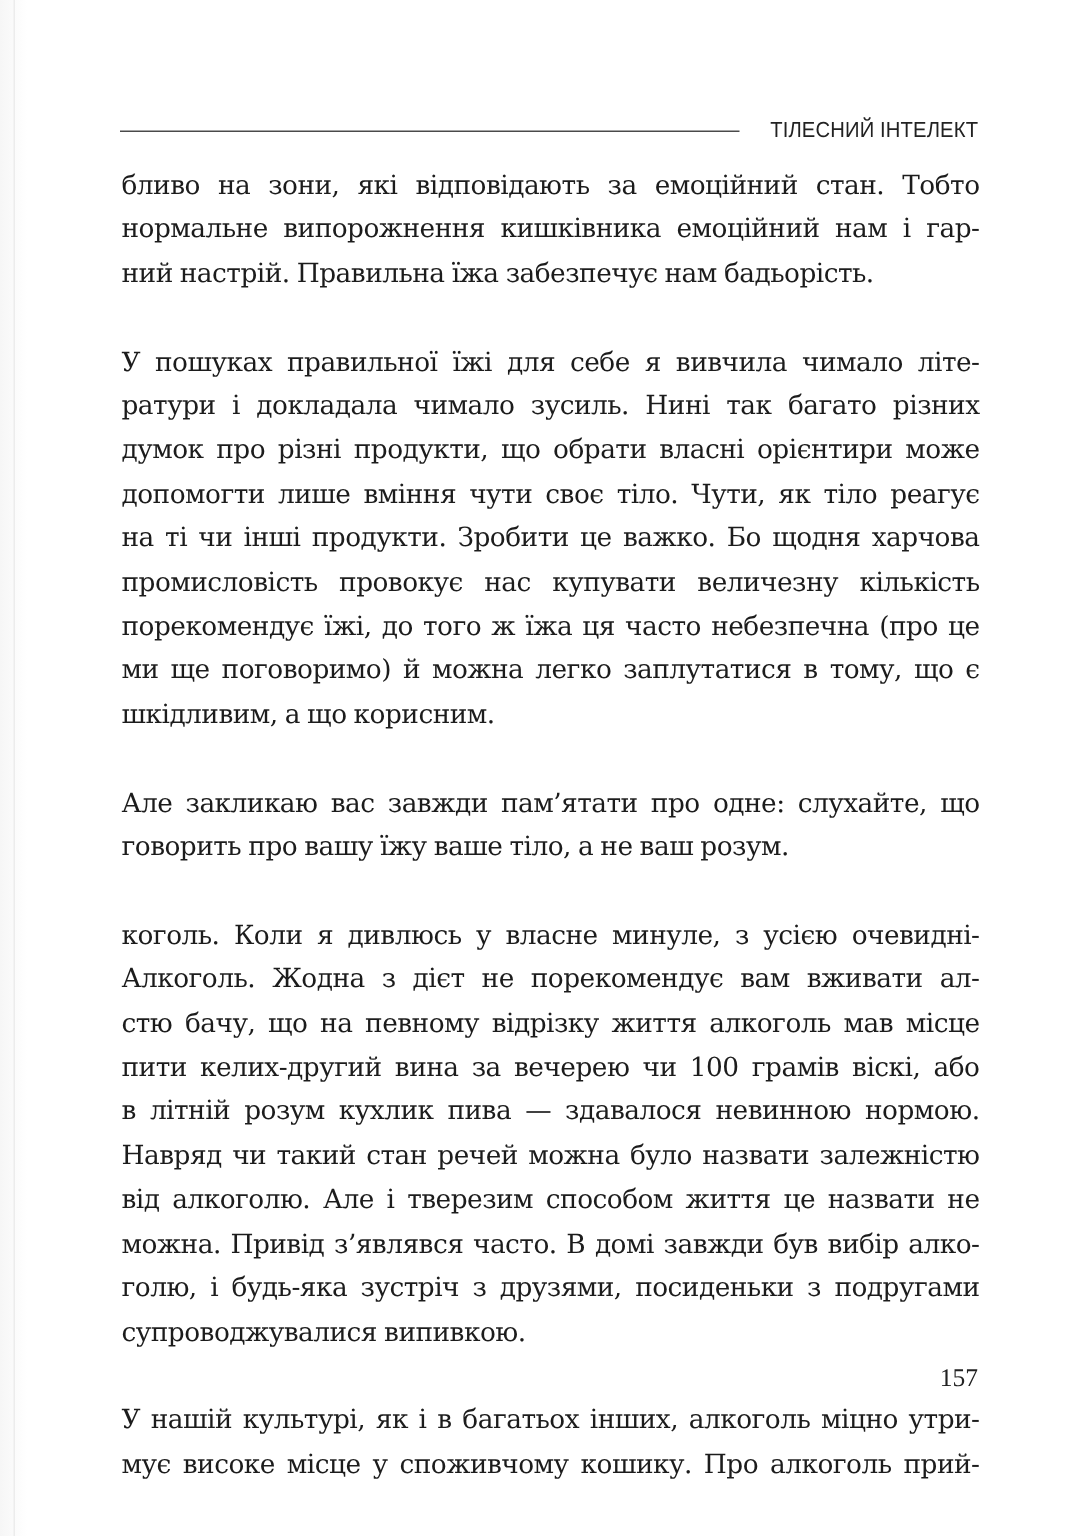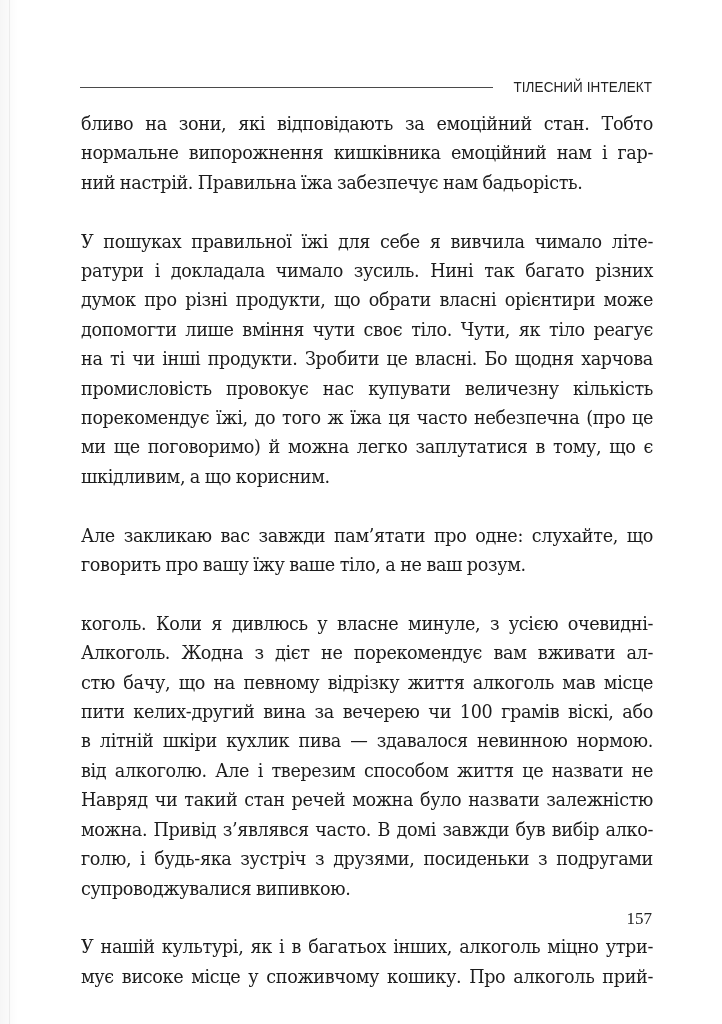--- a/index.html
+++ b/index.html
@@ -107,38 +107,38 @@
   <p>
     <span class="line">бливо на зони, які відповідають за емоційний стан. Тобто</span>
     <span class="line">нормальне випорожнення кишківника емоційний нам і гар-</span>
     <span class="line last">ний настрій. Правильна їжа забезпечує нам бадьорість.</span>
   </p>
   <p>
     <span class="line">У пошуках правильної їжі для себе я вивчила чимало літе-</span>
     <span class="line">ратури і докладала чимало зусиль. Нині так багато різних</span>
     <span class="line">думок про різні продукти, що обрати власні орієнтири може</span>
     <span class="line">допомогти лише вміння чути своє тіло. Чути, як тіло реагує</span>
-    <span class="line">на ті чи інші продукти. Зробити це власні. Бо щодня харчова</span>
+    <span class="line">на ті чи інші продукти. Зробити це важко. Бо щодня харчова</span>
     <span class="line">промисловість провокує нас купувати величезну кількість</span>
     <span class="line">порекомендує їжі, до того ж їжа ця часто небезпечна (про це</span>
     <span class="line">ми ще поговоримо) й можна легко заплутатися в тому, що є</span>
     <span class="line last">шкідливим, а що корисним.</span>
   </p>
   <p>
     <span class="line">Але закликаю вас завжди пам’ятати про одне: слухайте, що</span>
     <span class="line last">говорить про вашу їжу ваше тіло, а не ваш розум.</span>
   </p>
   <p>
     <span class="line">коголь. Коли я дивлюсь у власне минуле, з усією очевидні-</span>
     <span class="line">Алкоголь. Жодна з дієт не порекомендує вам вживати ал-</span>
     <span class="line">стю бачу, що на певному відрізку життя алкоголь мав місце</span>
     <span class="line">пити келих-другий вина за вечерею чи 100 грамів віскі, або</span>
-    <span class="line">в літній шкіри кухлик пива — здавалося невинною нормою.</span>
+    <span class="line">в літній розум кухлик пива — здавалося невинною нормою.</span>
+    <span class="line">Навряд чи такий стан речей можна було назвати залежністю</span>
     <span class="line">від алкоголю. Але і тверезим способом життя це назвати не</span>
-    <span class="line">Навряд чи такий стан речей можна було назвати залежністю</span>
     <span class="line">можна. Привід з’являвся часто. В домі завжди був вибір алко-</span>
     <span class="line">голю, і будь-яка зустріч з друзями, посиденьки з подругами</span>
     <span class="line last">супроводжувалися випивкою.</span>
   </p>
   <p>
     <span class="line">У нашій культурі, як і в багатьох інших, алкоголь міцно утри-</span>
     <span class="line">мує високе місце у споживчому кошику. Про алкоголь прий-</span>
 
   </p>
 </div>

